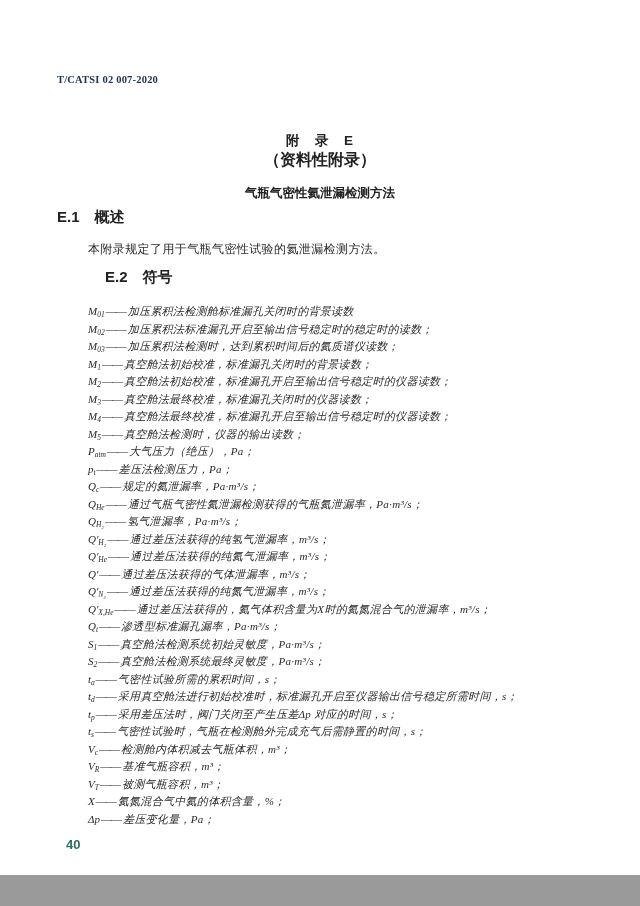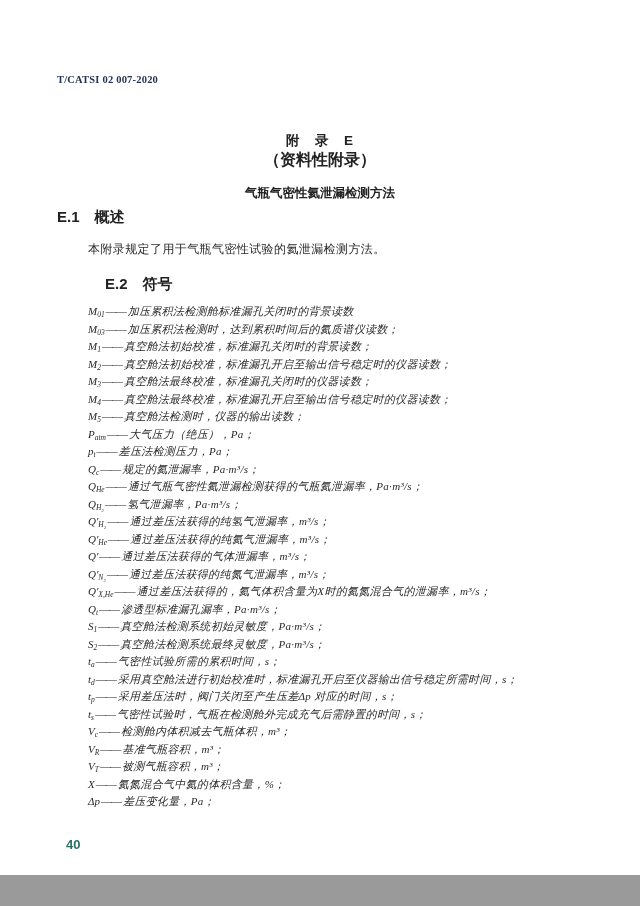--- a/index.html
+++ b/index.html
@@ -38,21 +38,21 @@
   .title-line3 { font-size: 12.5px; }
   .sec-heading {
     position: absolute;
     left: 57px;
     font-family: "Liberation Sans", sans-serif;
     font-weight: bold;
     font-size: 15px;
     color: #222;
   }
   .sec-heading.e1 { top: 208px; }
-  .sec-heading.e2 { top: 275px; padding-left: 48px; }
+  .sec-heading.e2 { top: 268px; padding-left: 48px; }
   .body-para {
     position: absolute;
     left: 88px;
     top: 241px;
     font-size: 12px;
     color: #2a2a2a;
     letter-spacing: 0.4px;
   }
   .symbol-list {
     position: absolute;
@@ -107,20 +107,21 @@
   </div>
 
   <div class="sec-heading e1">E.1　概述</div>
 
   <div class="body-para">本附录规定了用于气瓶气密性试验的氦泄漏检测方法。</div>
 
   <div class="sec-heading e2">E.2　符号</div>
 
   <div class="symbol-list" id="symbol-list">
       <div class="sym-row"><span class="sym">M<sub>01</sub></span><span class="dash">——</span><span class="desc">加压累积法检测舱标准漏孔关闭时的背景读数</span></div>
+      <div class="sym-row"><span class="sym">M<sub>02</sub></span><span class="dash">——</span><span class="desc">加压累积法标准漏孔开启至输出信号稳定时的稳定时的读数；</span></div>
       <div class="sym-row"><span class="sym">M<sub>03</sub></span><span class="dash">——</span><span class="desc">加压累积法检测时，达到累积时间后的氦质谱仪读数；</span></div>
       <div class="sym-row"><span class="sym">M<sub>1</sub></span><span class="dash">——</span><span class="desc">真空舱法初始校准，标准漏孔关闭时的背景读数；</span></div>
       <div class="sym-row"><span class="sym">M<sub>2</sub></span><span class="dash">——</span><span class="desc">真空舱法初始校准，标准漏孔开启至输出信号稳定时的仪器读数；</span></div>
       <div class="sym-row"><span class="sym">M<sub>3</sub></span><span class="dash">——</span><span class="desc">真空舱法最终校准，标准漏孔关闭时的仪器读数；</span></div>
       <div class="sym-row"><span class="sym">M<sub>4</sub></span><span class="dash">——</span><span class="desc">真空舱法最终校准，标准漏孔开启至输出信号稳定时的仪器读数；</span></div>
       <div class="sym-row"><span class="sym">M<sub>5</sub></span><span class="dash">——</span><span class="desc">真空舱法检测时，仪器的输出读数；</span></div>
       <div class="sym-row"><span class="sym">P<sub>atm</sub></span><span class="dash">——</span><span class="desc">大气压力（绝压），Pa；</span></div>
       <div class="sym-row"><span class="sym">p<sub>t</sub></span><span class="dash">——</span><span class="desc">差压法检测压力，Pa；</span></div>
       <div class="sym-row"><span class="sym">Q<sub>c</sub></span><span class="dash">——</span><span class="desc">规定的氦泄漏率，Pa·m³/s；</span></div>
       <div class="sym-row"><span class="sym">Q<sub>He</sub></span><span class="dash">——</span><span class="desc">通过气瓶气密性氦泄漏检测获得的气瓶氦泄漏率，Pa·m³/s；</span></div>

